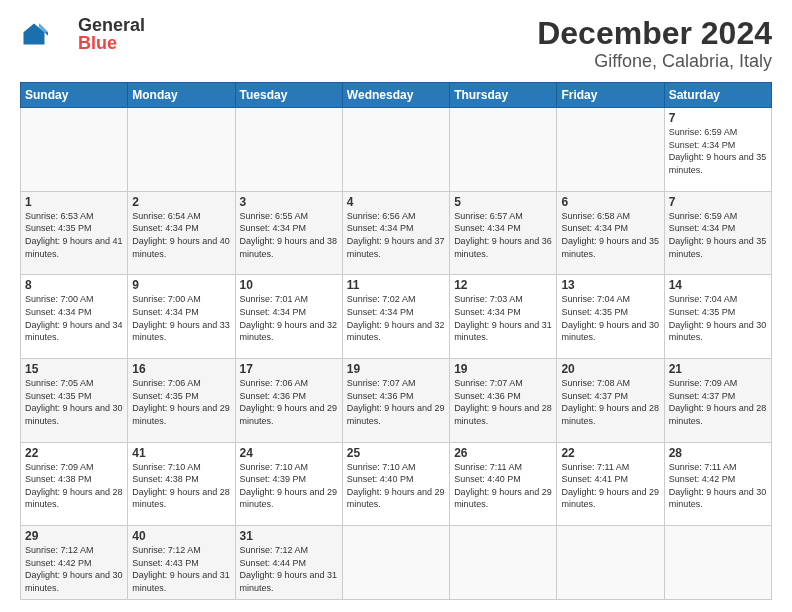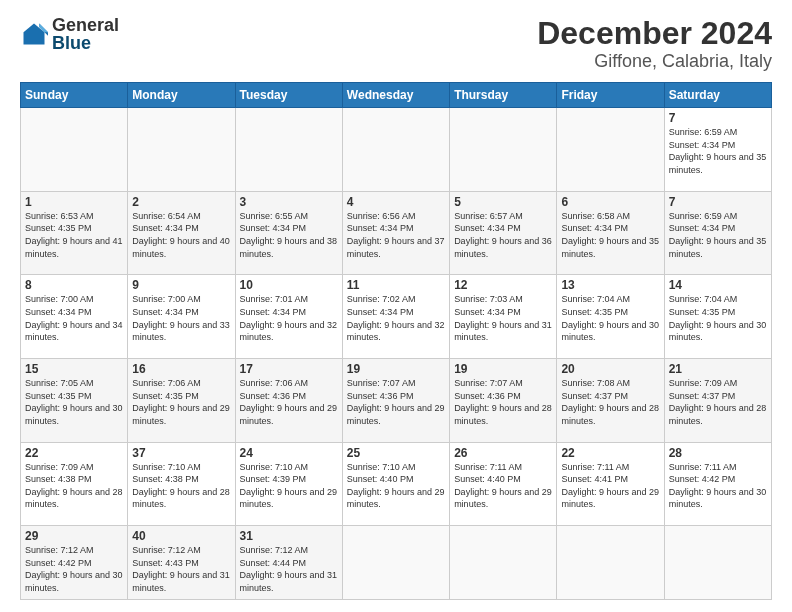--- a/index.html
+++ b/index.html
@@ -95,23 +95,23 @@
 
 <div class="page">
   <div class="header">
     <div class="logo">
       <svg class="logo-icon" viewBox="0 0 32 32">
         <polygon points="16,4 28,14 28,28 4,28 4,14" fill="#1a6faf"></polygon>
         <polygon points="22,4 32,14 32,18 22,8" fill="#1a6faf"></polygon>
         <polygon points="22,4 32,14 28,14 22,8" fill="#5baee0"></polygon>
       </svg>
       <div>
-        <div style="font-size:18px;font-weight:bold;line-height:1;">
+        <div style="font-size:18px;font-weight:bold;line-height:1;margin-left:26px;">
           <span style="color:#333;">General</span><br>
-          <span style="color:#0c4a6e;">Blue</span>
+          <span style="color:#ef4444;">Blue</span>
         </div>
       </div>
     </div>
     <div class="title-block">
       <div class="month-title">December 2024</div>
       <div class="location">Giffone, Calabria, Italy</div>
     </div>
   </div>
 
   <table class="calendar">
@@ -321,21 +321,21 @@
         <tr>
           <td>
           <span class="day-num">22</span>
           <div class="day-info">
             Sunrise: 7:09 AM<br>
             Sunset: 4:38 PM<br>
             Daylight: 9 hours and 28 minutes.
           </div>
         </td>
           <td>
-          <span class="day-num">37</span>
+          <span class="day-num">41</span>
           <div class="day-info">
             Sunrise: 7:10 AM<br>
             Sunset: 4:38 PM<br>
             Daylight: 9 hours and 28 minutes.
           </div>
         </td>
           <td>
           <span class="day-num">24</span>
           <div class="day-info">
             Sunrise: 7:10 AM<br>

